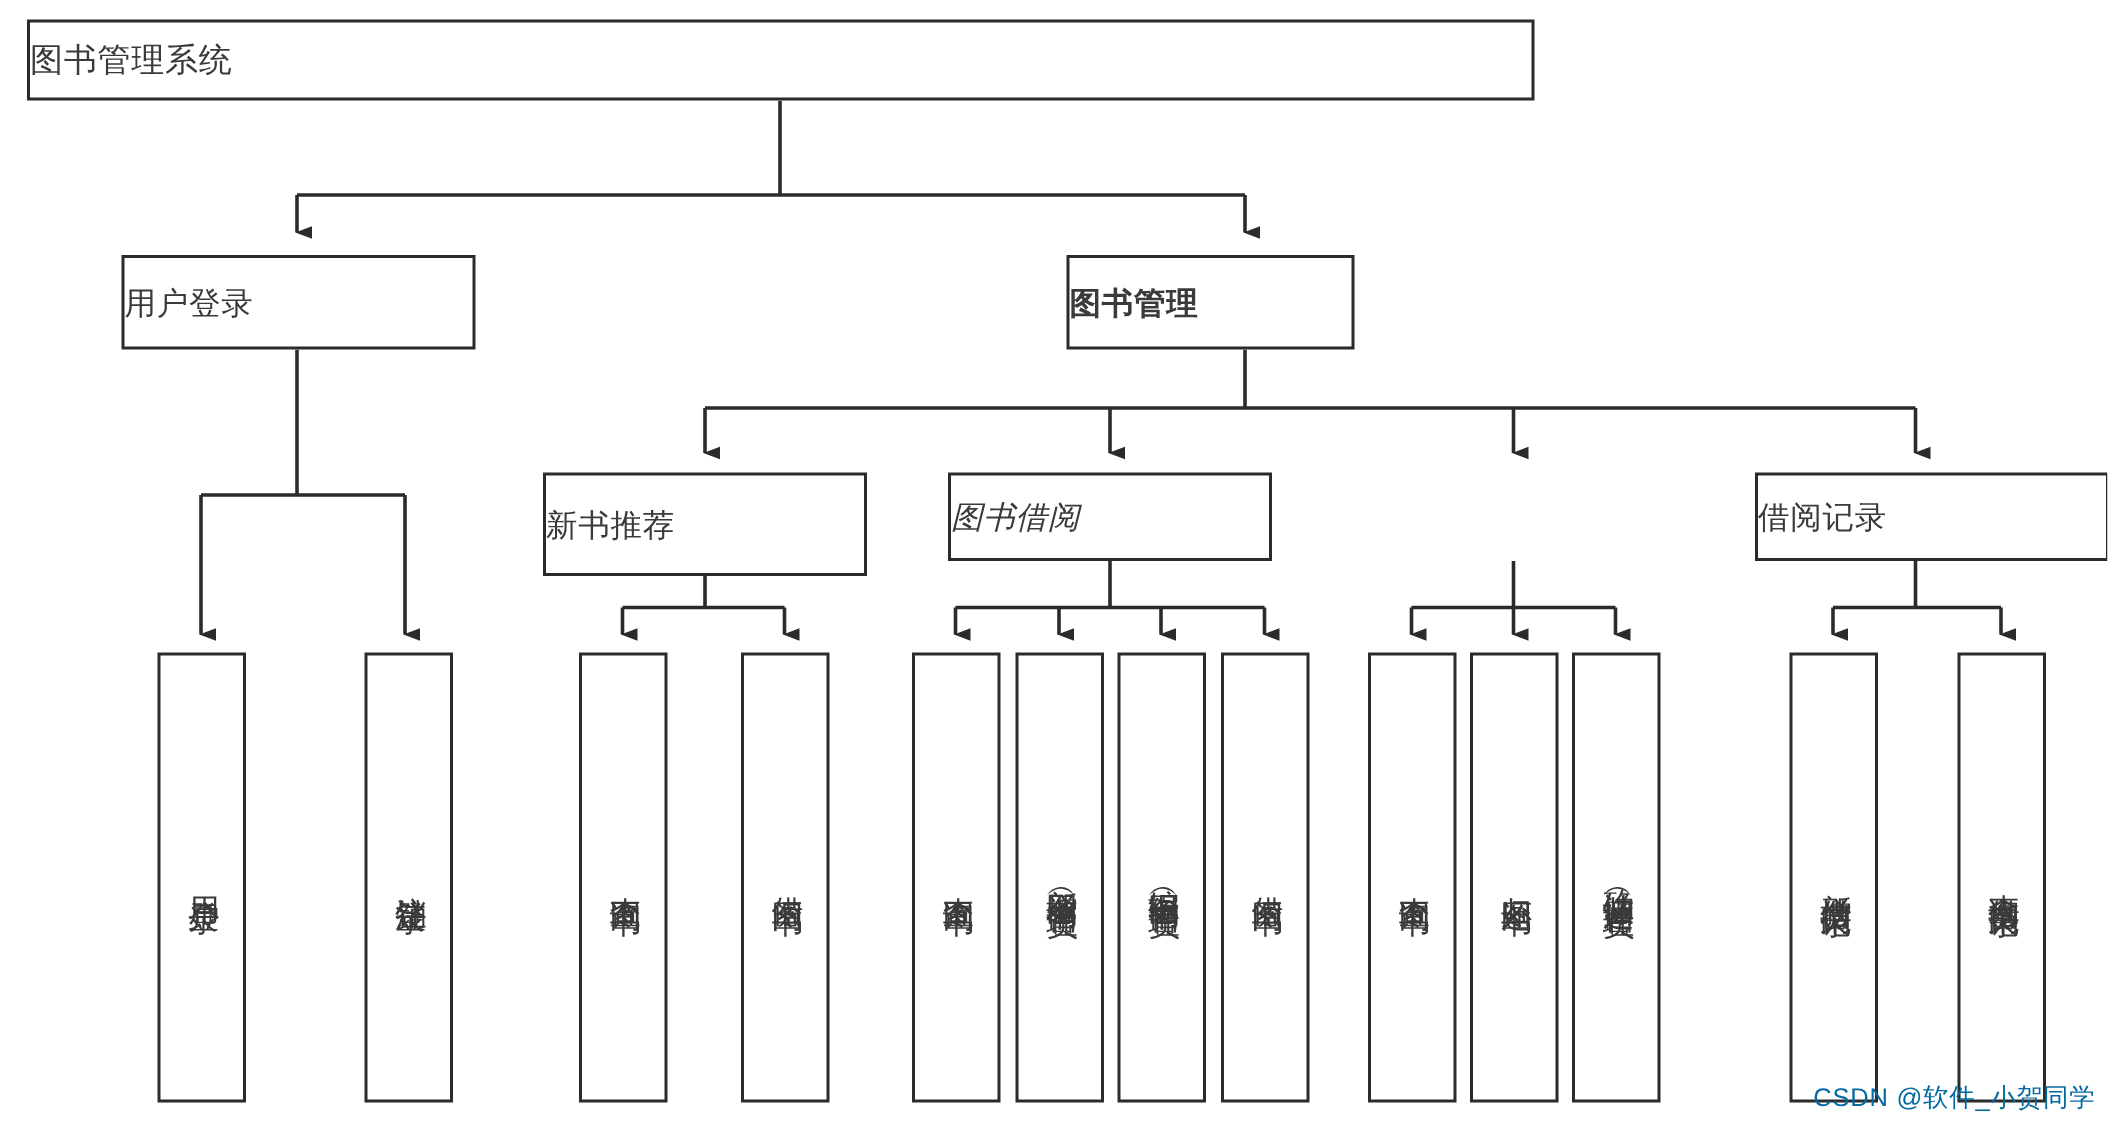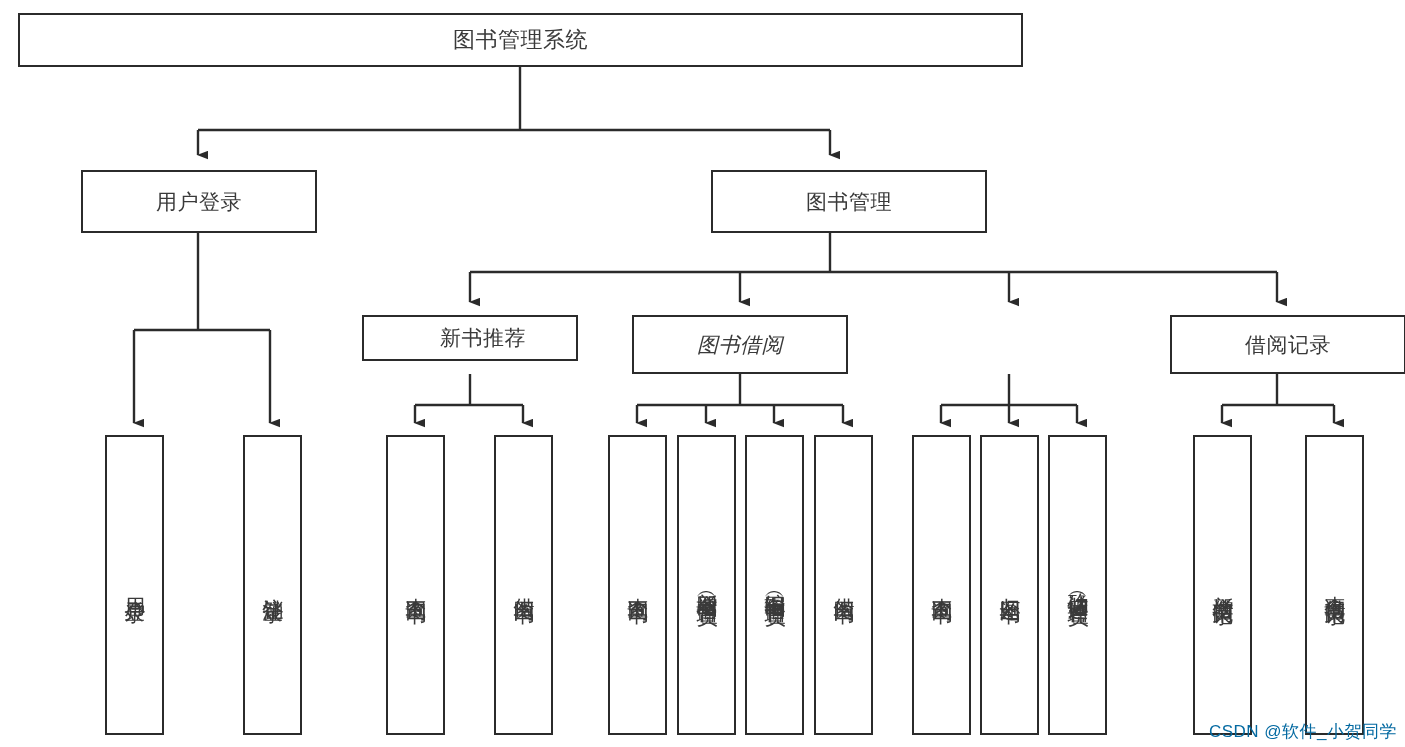--- a/index.html
+++ b/index.html
@@ -25,21 +25,20 @@
     height: 747px;
     pointer-events: none;
   }
   .node {
     position: absolute;
     box-sizing: border-box;
     border: 2px solid #2b2b2b;
     background: #ffffff;
     display: flex;
     align-items: center;
-    justify-content: center;
     color: #3a3a3a;
     font-size: 21px;
     letter-spacing: 0.5px;
     z-index: 2;
   }
   .node.root {
     font-size: 22px;
   }
   .node.leaf {
     font-size: 21px;
@@ -126,25 +125,25 @@
   </svg>
 
   <div class="node root" style="left:18px; top:13px; width:1005px; height:54px;">
     <span class="htext">图书管理系统</span>
   </div>
 
   <div class="node" style="left:81px; top:170px; width:236px; height:63px;">
     <span class="htext">用户登录</span>
   </div>
 
-  <div class="node" style="left:711px; top:170px; width:276px; height:63px;">
+  <div class="node" style="left:711px; top:170px; width:192px; height:63px;font-weight:bold;">
     <span class="htext">图书管理</span>
   </div>
 
-  <div class="node" style="left:362px; top:315px; width:216px; height:46px;padding-left:26px;">
+  <div class="node" style="left:362px; top:315px; width:216px; height:69px;">
     <span class="htext">新书推荐</span>
   </div>
 
   <div class="node" style="left:632px; top:315px; width:216px; height:59px;font-style:italic;">
     <span class="htext">图书借阅</span>
   </div>
 
 
   <div class="node" style="left:1170px; top:315px; width:236px; height:59px;">
     <span class="htext">借阅记录</span>

